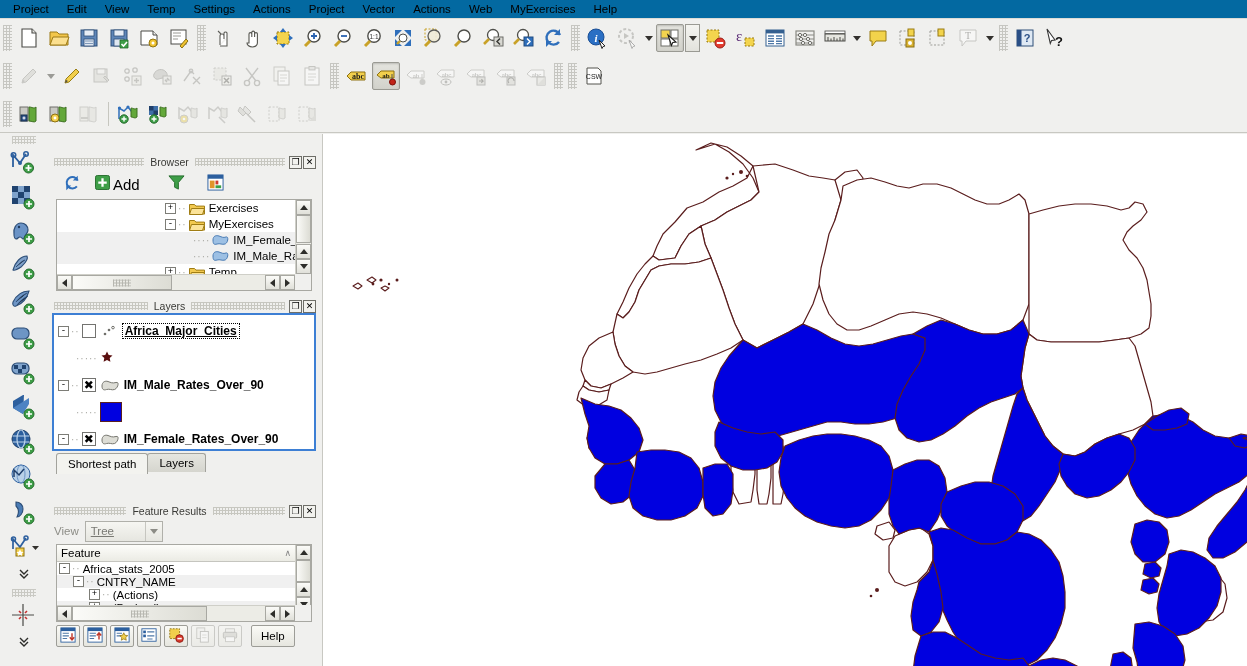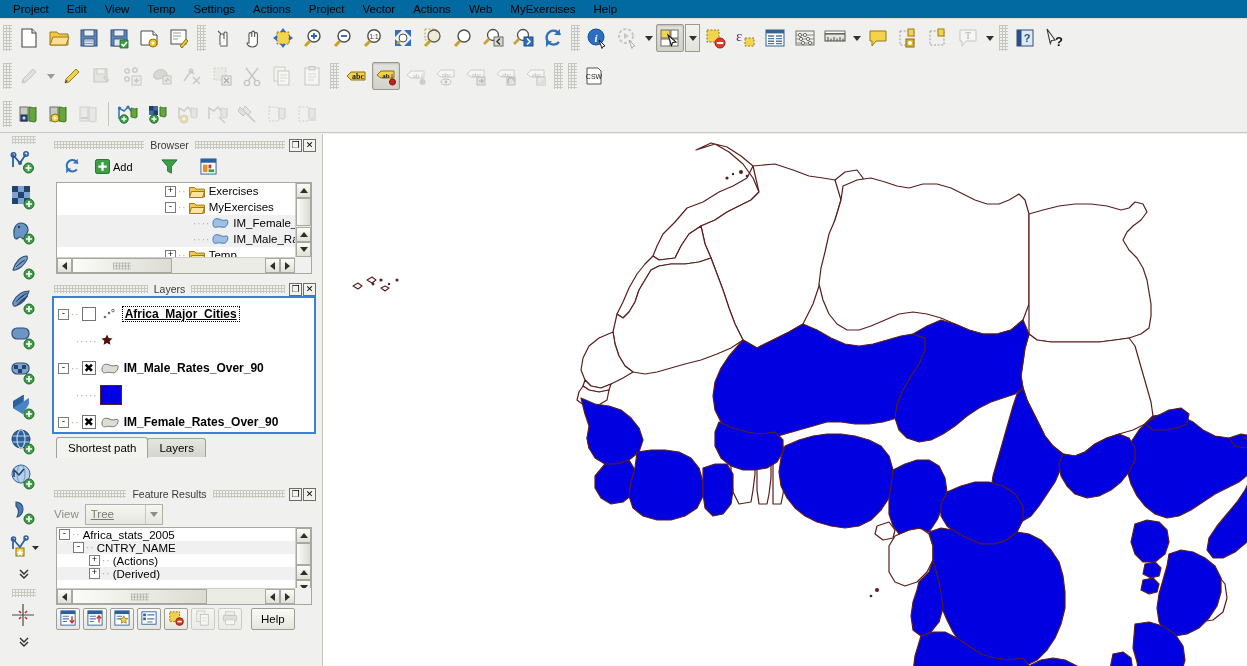--- a/index.html
+++ b/index.html
@@ -89,21 +89,21 @@
     background-size: 3px 3px; opacity:.7;
   }
   .vbtn {
     width: 34px; height: 34px; margin: 0 0 1px 0;
     display: flex; align-items: center; justify-content: center;
     border: 1px solid transparent; border-radius:2px; cursor: default; position: relative;
   }
   .vbtn.small { height: 18px; }
 
   
-  .dock { position: absolute; background: #f0f0ee; }
+  .dock { position: absolute; background: #f0f0ee; margin-top: 17px; }
   .dock-title {
     height: 14px; display:flex; align-items:center; position: relative;
     font-size: 10.5px; color:#3a3a36;
   }
   .dock-title .dots-l, .dock-title .dots-r {
     flex: 1 1 auto; height: 8px; margin: 0 4px;
     background-image:
       repeating-linear-gradient(to bottom, #c0c0b9 0 1px, transparent 1px 3px),
       repeating-linear-gradient(to right, #c0c0b9 0 1px, transparent 1px 3px);
     background-size: 3px 3px; opacity:.85;
@@ -114,21 +114,21 @@
     width:13px;height:13px;border:1px solid #6e6e68;background:#f2f2ee;
     display:flex;align-items:center;justify-content:center;font-size:9px;line-height:1;
     color:#000;cursor:default;
   }
 
   
   #browser-dock { left: 50px; top: 138px; width: 268px; height: 156px; }
   .browser-toolbar { height: 30px; display:flex; align-items:center; padding-left:8px; gap: 4px; }
   .btb {
     height: 24px; display:flex; align-items:center; gap:3px; padding: 0 4px;
-    border: 1px solid transparent; border-radius: 2px; cursor: default; font-size: 11px;
+    border: 1px solid transparent; border-radius: 2px; cursor: default; font-size: 15px;
   }
 
   .treebox {
     background: #fff; border: 1px solid #a8a8a2;
     position: relative; overflow: hidden;
   }
   #browser-tree { margin: 0 6px; height: 92px; }
   .tree-scroll-area { position:absolute; left:0; top:0; right:16px; bottom:16px; overflow:hidden; }
   .tree-row {
     height: 16px; display:flex; align-items:center; font-size: 11.5px;
@@ -197,21 +197,21 @@
     font-size:12px;line-height:1;font-weight:bold;color:#000;cursor:default;
     font-family:"DejaVu Sans", sans-serif;
   }
   .lname { font-weight:bold; font-size:12px; white-space:nowrap; }
   .lname.selected { border: 1px dotted #000; padding: 0 2px; text-decoration: underline; }
   .symrow { height: 22px; display:flex; align-items:center; padding-left: 22px; }
   .sym-swatch { width:22px;height:20px;border:1px solid #5a2020; flex:0 0 auto; }
   .poly-ic { width:18px;height:13px;margin-right:5px;flex:0 0 auto; }
   .pt-ic { width:16px;height:13px;margin-right:5px;flex:0 0 auto; }
 
-  .tabrow { height: 22px; display:flex; align-items:center; padding-left: 6px; margin-top:2px; }
+  .tabrow { height: 22px; display:flex; align-items:flex-start; padding-left: 6px; margin-top:2px; }
   .ptab {
     height: 19px; padding: 0 11px; display:flex;align-items:center;
     font-size:11.5px; border:1px solid #a2a29c; border-bottom:none;
     border-radius:3px 3px 0 0; background:linear-gradient(#e6e6e0,#d5d5ce);
     cursor:default; margin-right:-1px;
   }
   .ptab.active {
     height: 21px; background:#f3f3ef; font-weight:normal; z-index:2;
   }
 
@@ -1240,20 +1240,24 @@
       <div class="combo">
         <span class="cv">Tree</span>
         <span class="cbtn">
             <span class="tri down" style="border-top-color:#8c8c86"></span>
           </span>
       </div>
     </div>
 
     <div class="treebox" id="identify-tree">
       <div class="tree-scroll-area">
+        <div class="hdr-row">
+          <span>Feature</span>
+          <span class="sortmark">∧</span>
+        </div>
         <div class="irow" style="padding-left:2px;">
           <span class="expander">-</span>
           <span class="dotline">··</span>
           <span>Africa_stats_2005</span>
         </div>
         <div class="irow alt" style="padding-left:16px;">
           <span class="expander">-</span>
           <span class="dotline">··</span>
           <span>CNTRY_NAME</span>
         </div>

